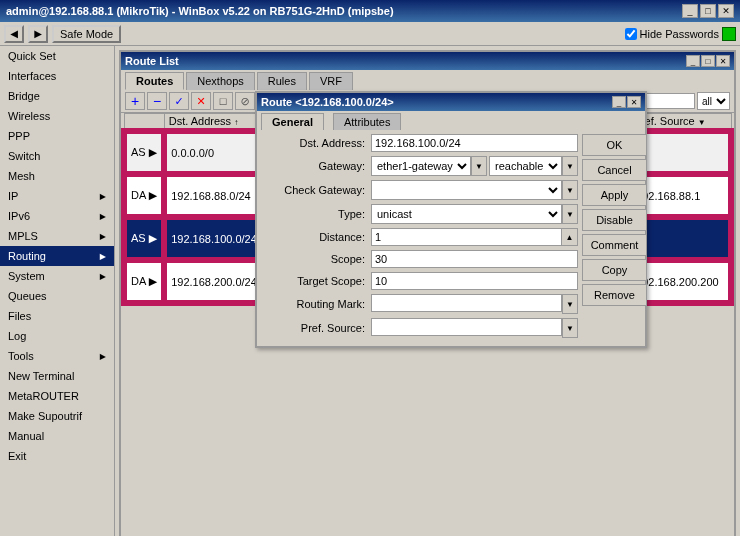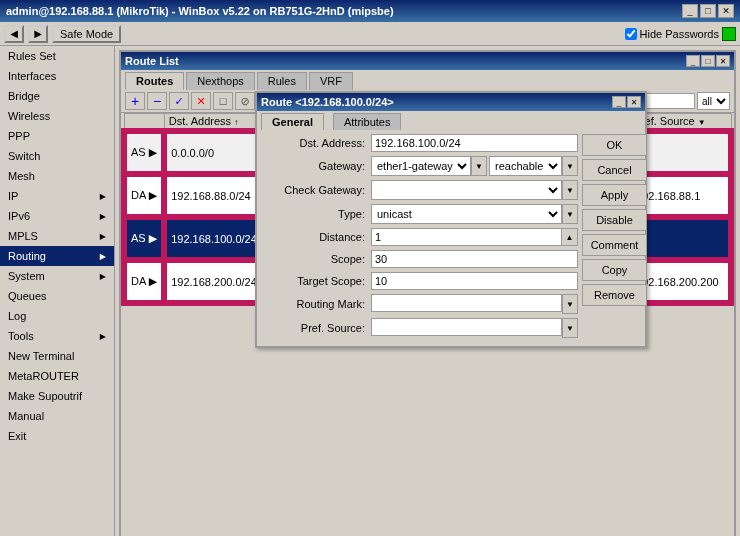--- a/index.html
+++ b/index.html
@@ -286,21 +286,21 @@
     <span>Hide Passwords</span>
     <div class="indicator-green"></div>
   </div>
 </div>
 
 <div class="main-layout">
 
   <div class="sidebar">
     <div class="sidebar-items">
       <div class="sidebar-item">
-        <span>Rules Set</span>
+        <span>Quick Set</span>
       </div>
       <div class="sidebar-item">
         <span>Interfaces</span>
       </div>
       <div class="sidebar-item">
         <span>Bridge</span>
       </div>
       <div class="sidebar-item">
         <span>Wireless</span>
       </div>
@@ -328,20 +328,23 @@
       <div class="sidebar-item active">
         <span>Routing</span>
         <span class="arrow">▶</span>
       </div>
       <div class="sidebar-item">
         <span>System</span>
         <span class="arrow">▶</span>
       </div>
       <div class="sidebar-item">
         <span>Queues</span>
+      </div>
+      <div class="sidebar-item">
+        <span>Files</span>
       </div>
       <div class="sidebar-item">
         <span>Log</span>
       </div>
       <div class="sidebar-item">
         <span>Tools</span>
         <span class="arrow">▶</span>
       </div>
       <div class="sidebar-item">
         <span>New Terminal</span>

